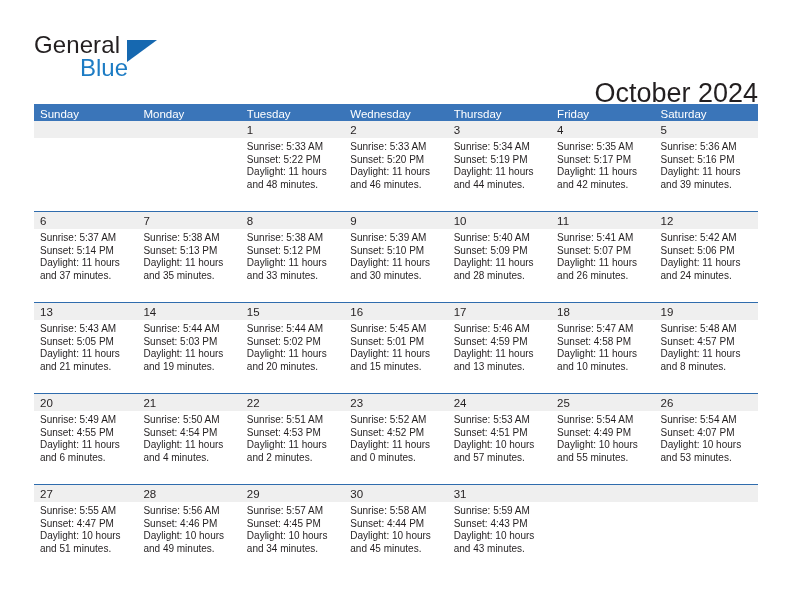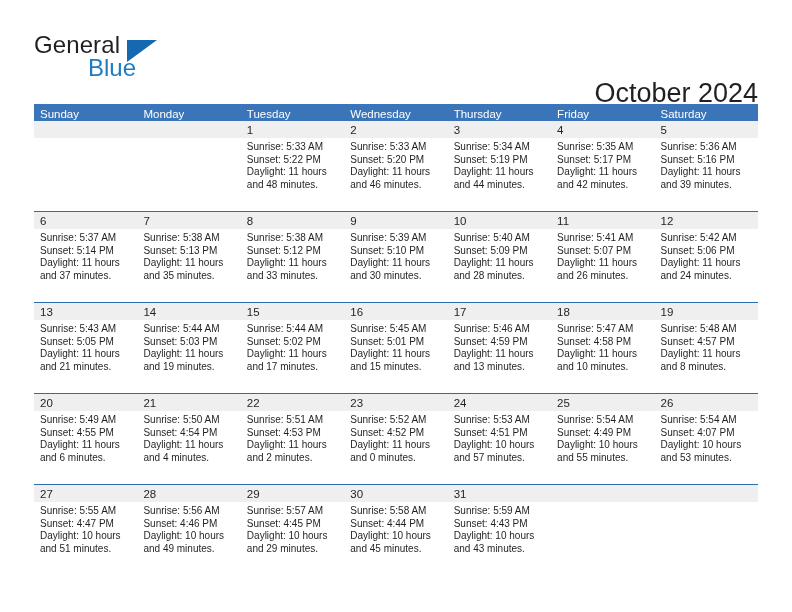--- a/index.html
+++ b/index.html
@@ -41,21 +41,21 @@
     left: 0;
     top: 0;
     font-size: 24px;
     letter-spacing: 0.1px;
     color: #231f20;
     line-height: 26px;
     white-space: nowrap;
   }
   .brand-blue {
     position: absolute;
-    left: 54px;
+    left: 46px;
     top: 23px;
     font-size: 24px;
     color: #1d7cc4;
     line-height: 26px;
     white-space: nowrap;
   }
   .brand-triangle {
     position: absolute;
     left: 93px;
     top: 8px;
@@ -350,21 +350,21 @@
                   <div class="daylight">Daylight: 11 hours and 19 minutes.</div>
                 </div>
               </div>
             </td>
             <td>
               <div class="cell">
                 <div class="daynum-band">15</div>
                 <div class="cell-body">
                   <div>Sunrise: 5:44 AM</div>
                   <div>Sunset: 5:02 PM</div>
-                  <div class="daylight">Daylight: 11 hours and 17 minutes.</div>
+                  <div class="daylight">Daylight: 11 hours and 20 minutes.</div>
                 </div>
               </div>
             </td>
             <td>
               <div class="cell">
                 <div class="daynum-band">16</div>
                 <div class="cell-body">
                   <div>Sunrise: 5:45 AM</div>
                   <div>Sunset: 5:01 PM</div>
                   <div class="daylight">Daylight: 11 hours and 15 minutes.</div>
@@ -494,21 +494,21 @@
                   <div class="daylight">Daylight: 10 hours and 49 minutes.</div>
                 </div>
               </div>
             </td>
             <td>
               <div class="cell">
                 <div class="daynum-band">29</div>
                 <div class="cell-body">
                   <div>Sunrise: 5:57 AM</div>
                   <div>Sunset: 4:45 PM</div>
-                  <div class="daylight">Daylight: 10 hours and 29 minutes.</div>
+                  <div class="daylight">Daylight: 10 hours and 34 minutes.</div>
                 </div>
               </div>
             </td>
             <td>
               <div class="cell">
                 <div class="daynum-band">30</div>
                 <div class="cell-body">
                   <div>Sunrise: 5:58 AM</div>
                   <div>Sunset: 4:44 PM</div>
                   <div class="daylight">Daylight: 10 hours and 45 minutes.</div>

